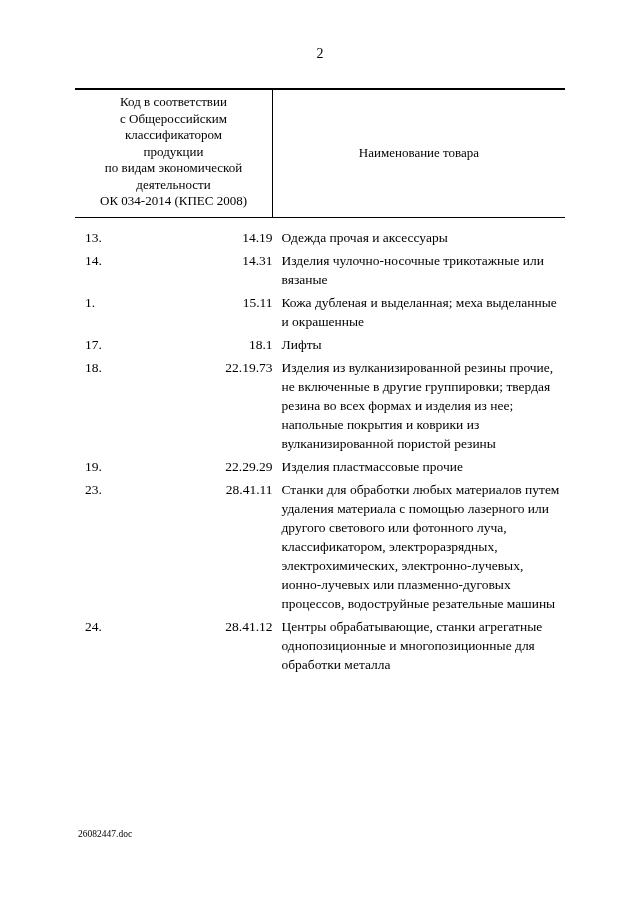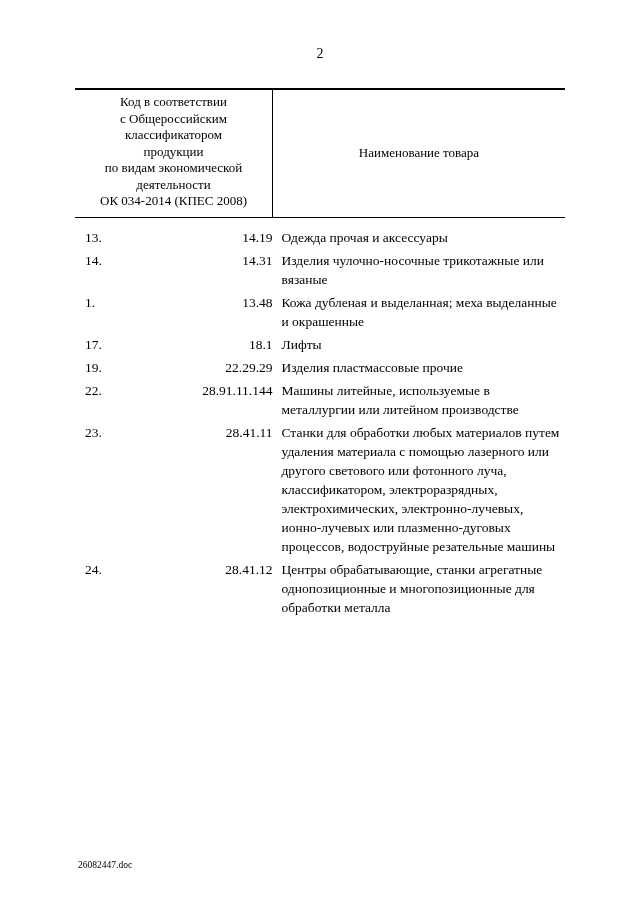--- a/index.html
+++ b/index.html
@@ -72,21 +72,21 @@
     width: 130px;
     text-align: right;
   }
   .td-name {
     padding-left: 9px !important;
     padding-right: 2px !important;
   }
   .footer {
     position: absolute;
     left: 78px;
-    top: 860px;
+    top: 829px;
     font-size: 9.5px;
   }
 </style>
 </head>
 <body>
 
 <div class="page">
 
   <div class="page-number">2</div>
 
@@ -112,44 +112,44 @@
 
   <tr>
     <td class="td-num">14.</td>
     <td class="td-code">14.31</td>
     <td class="td-name">Изделия чулочно-носочные трикотажные или вязаные</td>
   </tr>
 
 
   <tr>
     <td class="td-num">1.</td>
-    <td class="td-code">13.48</td>
+    <td class="td-code">15.11</td>
     <td class="td-name">Кожа дубленая и выделанная; меха выделанные и окрашенные</td>
   </tr>
 
   <tr>
     <td class="td-num">17.</td>
     <td class="td-code">18.1</td>
     <td class="td-name">Лифты</td>
   </tr>
 
+  <tr>
+    <td class="td-num">18.</td>
+    <td class="td-code">22.19.73</td>
+    <td class="td-name">Изделия из вулканизированной резины прочие, не включенные в другие группировки; твердая резина во всех формах и изделия из нее; напольные покрытия и коврики из вулканизированной пористой резины</td>
+  </tr>
 
   <tr>
     <td class="td-num">19.</td>
     <td class="td-code">22.29.29</td>
     <td class="td-name">Изделия пластмассовые прочие</td>
   </tr>
 
 
 
-  <tr>
-    <td class="td-num">22.</td>
-    <td class="td-code">28.91.11.144</td>
-    <td class="td-name">Машины литейные, используемые в металлургии или литейном производстве</td>
-  </tr>
 
   <tr>
     <td class="td-num">23.</td>
     <td class="td-code">28.41.11</td>
     <td class="td-name">Станки для обработки любых материалов путем удаления материала с помощью лазерного или другого светового или фотонного луча, классификатором, электроразрядных, электрохимических, электронно-лучевых, ионно-лучевых или плазменно-дуговых процессов, водоструйные резательные машины</td>
   </tr>
 
   <tr>
     <td class="td-num">24.</td>
     <td class="td-code">28.41.12</td>

